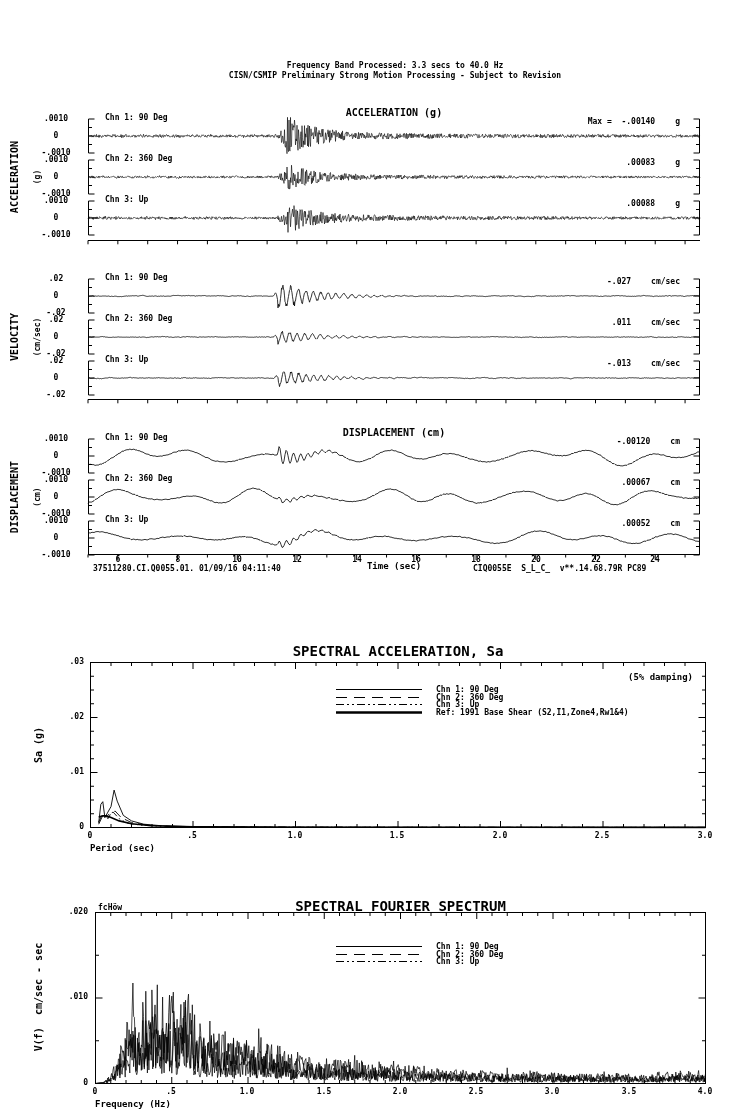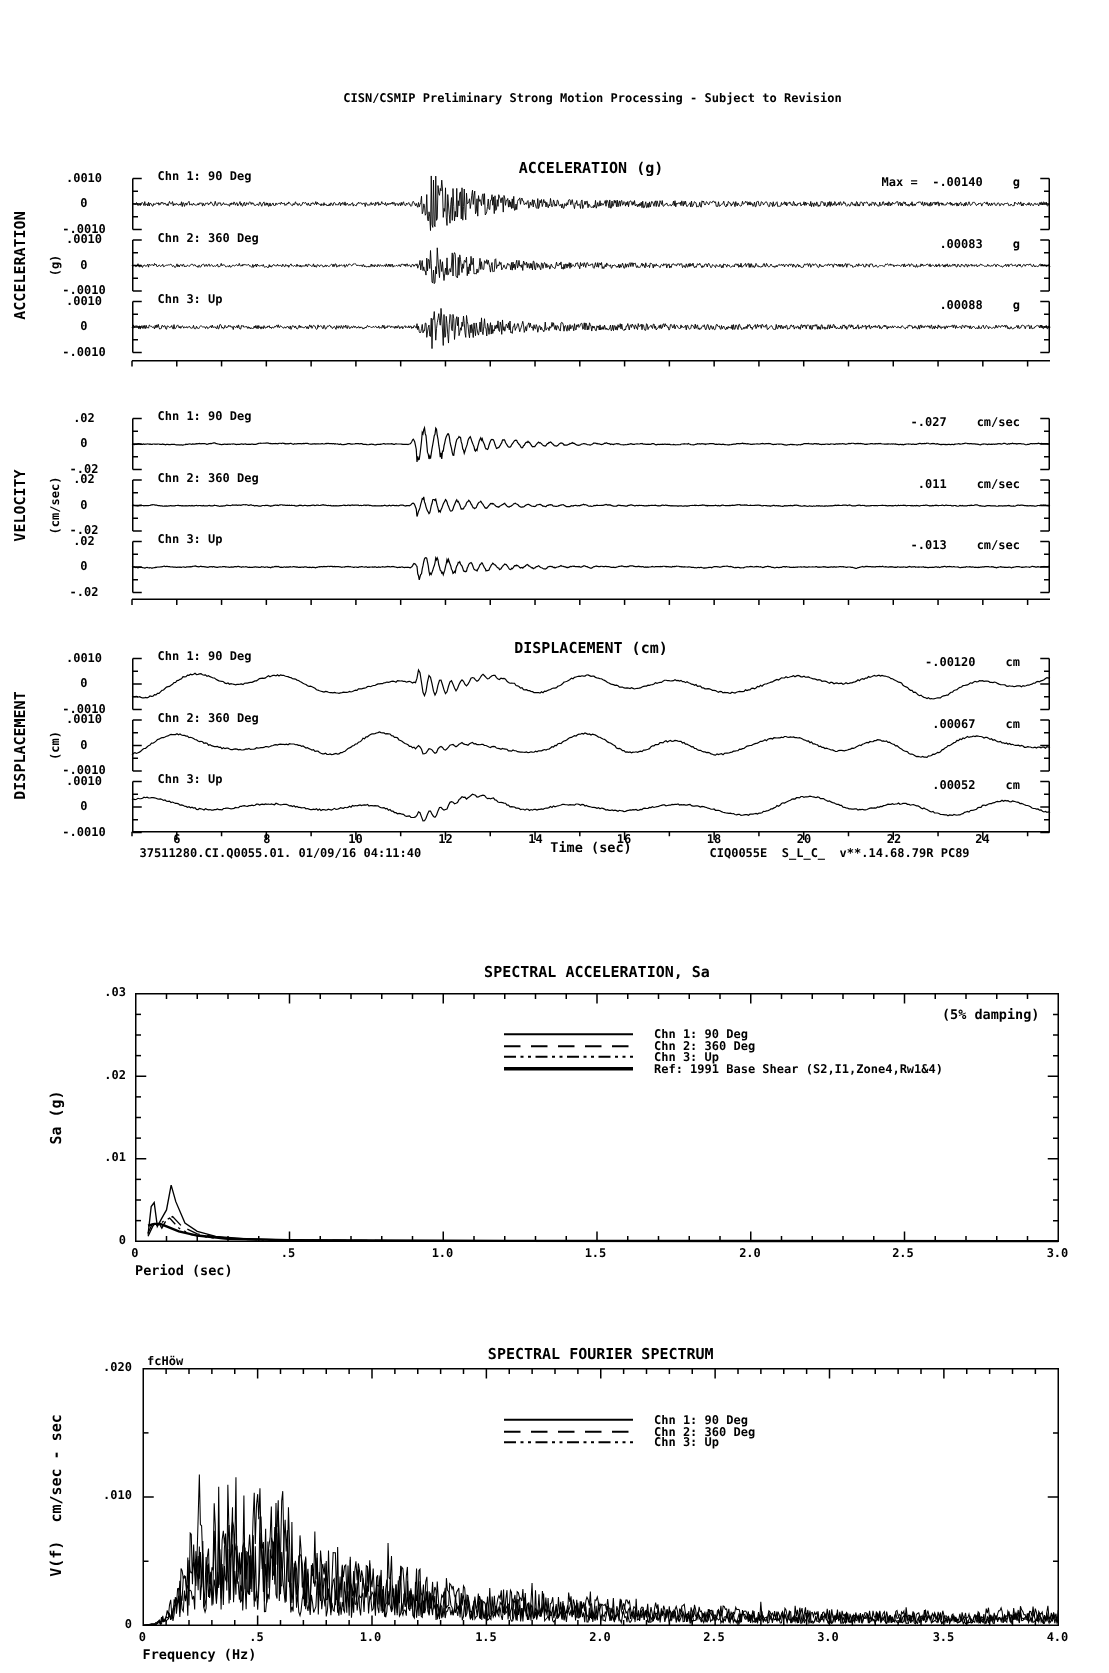--- a/index.html
+++ b/index.html
@@ -16,35 +16,36 @@
   .vlabel.sm{font-size:8px}
   .panel{position:absolute;left:88px;width:612px;height:34px}
   .trace{position:absolute;left:0;top:0;overflow:visible}
   .yt{position:absolute;left:-58px;width:52px;text-align:center;font-size:8px;white-space:pre}
   .chn{position:absolute;left:17px;top:-6px;font-size:8px;white-space:pre}
   .maxlab{position:absolute;right:20px;top:-2px;display:flex;gap:20px;font-size:8px;align-items:flex-start}
   .baxis{position:absolute;left:88px;overflow:visible}
   .xtl{position:absolute;top:135px;width:30px;text-align:center;font-size:8px}
   .ts-xlabel{position:absolute;left:88px;width:612px;text-align:center;top:141px;font-size:9px}
   .foot{position:absolute;font-size:8px;white-space:pre}
-  .c-title{position:absolute;text-align:center;font-size:10px}
+  .c-title{position:absolute;text-align:center;font-size:14px}
   .c-xlabel{position:absolute;text-align:left;font-size:9px}
   .ylab{position:absolute;width:48px;text-align:right;font-size:8px}
   .xtl36{position:absolute;width:36px;text-align:center;font-size:8px}
   .damping{position:absolute;right:46px;font-size:9px;white-space:pre}
   .legend{position:absolute}
   .lrow{display:flex;align-items:center;gap:13px;height:7.6px}
   .lrow span{font-size:8px;white-space:pre}
   .corner{position:absolute;font-size:8px}
   svg{display:block}
 </style>
 </head>
 <body>
 
 <div class="hdr">
+  <div class="h2">Frequency Band Processed: 3.3 secs to 40.0 Hz</div>
   <div class="h2">CISN/CSMIP Preliminary Strong Motion Processing - Subject to Revision</div>
 </div>
 
 <section id="sec-accel" style="top:100px;height:160px">
   <div class="ts-title" style="top:7px">ACCELERATION (g)</div>
   <div class="vlabel big" style="left:14px;top:77px">ACCELERATION</div>
   <div class="vlabel sm" style="left:37px;top:77px">(g)</div>
 
   <div class="panel" style="top:19px">
     <span class="yt" style="top:-5px">.0010</span>

